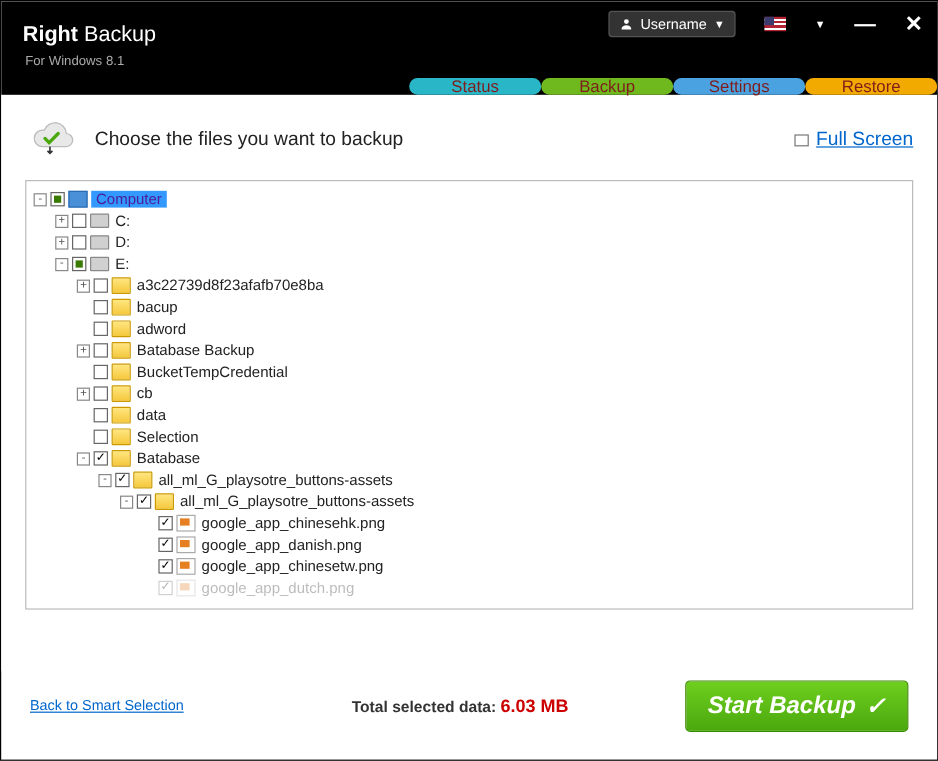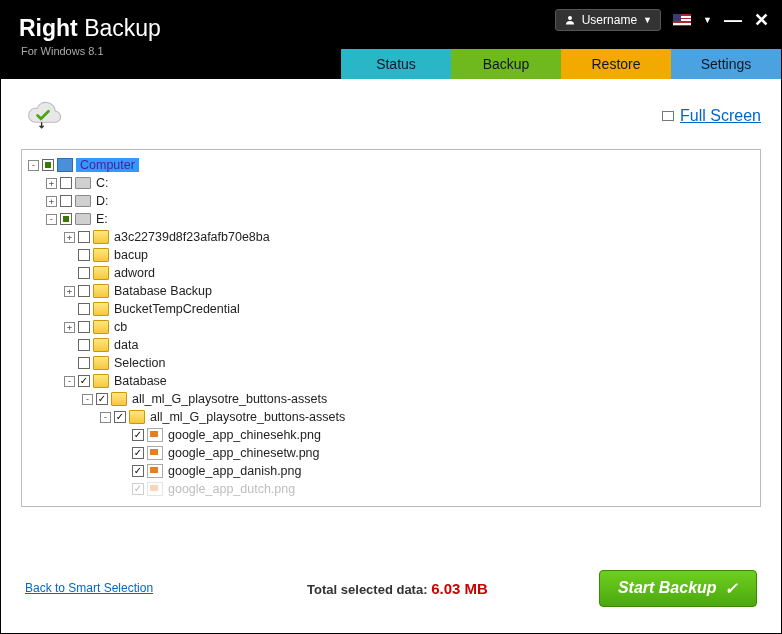--- a/index.html
+++ b/index.html
@@ -1,27 +1,27 @@
 <!DOCTYPE html>
 <html><head>
 <meta charset="utf-8">
 <style>
 * { margin: 0; padding: 0; box-sizing: border-box; font-family: "Segoe UI", Tahoma, sans-serif; }
 body { background: #fff; width: 782px; height: 634px; overflow: hidden; border: 1px solid #000;}
 .header { background: #000; height: 78px; position: relative; }
 .title-row { display: flex; align-items: center; padding: 10px 18px 0 18px; height: 44px; }
-.app-title { color: #fff; font-size: 23px; font-weight: 300; }
+.app-title { color: #fff; font-size: 18px; font-weight: 300; }
 .app-title b { font-weight: 600; }
 .subtitle { color: #aaa; font-size: 11px; padding: 0 0 6px 20px; }
-.win-controls { position: absolute; right: 12px; top: 8px; display: flex; align-items: center; gap: 12px; }
+.win-controls { position: absolute; right: 12px; top: 8px; display: flex; align-items: center; gap: 24px; }
 .user-chip { background:#333; border:1px solid #555; border-radius:3px; padding:3px 8px; color:#fff; font-size:12px; display:flex; align-items:center; gap:6px;}
 .flag { width:18px; height:12px; background:linear-gradient(to bottom,#b22234 0%,#b22234 15%,#fff 15%,#fff 30%,#b22234 30%,#b22234 45%,#fff 45%,#fff 60%,#b22234 60%,#b22234 75%,#fff 75%,#fff 90%,#b22234 90%);position:relative;}
 .flag::before{content:"";position:absolute;left:0;top:0;width:8px;height:7px;background:#3c3b6e;}
 .tabs { position: absolute; right: 0; bottom: 0; display: flex; }
-.tab { width: 110px; height: 30px; color: #0f172a; font-size: 14px; display: flex; align-items: center; justify-content: center; cursor: pointer; }
+.tab { width: 110px; height: 14px; color: #7f1d1d; font-size: 14px; display: flex; align-items: center; justify-content: center; cursor: pointer; border-radius: 15px; }
 .tab.status { background: #29b6c6; }
 .tab.backup { background: #6fb91e; }
 .tab.restore { background: #f2a900; }
 .tab.settings { background: #4aa3e0; }
 .content { background: #fff; padding: 18px 20px 10px 20px; height: 480px; }
 .heading-row { display: flex; align-items: center; justify-content: space-between; margin-bottom: 14px; }
 .heading-left { display: flex; align-items: center; gap: 14px; }
 .cloud-icon svg { width: 44px; height: 34px; }
 .heading-text { font-size: 16px; color: #222; }
 .full-screen { font-size: 16px; color: #0066cc; text-decoration: underline; display:flex; gap:6px; align-items:center;}
@@ -42,21 +42,21 @@
 .filei { background:#fff; border:1px solid #aaa; position:relative;}
 .filei::after{content:"";position:absolute;left:2px;top:2px;width:8px;height:6px;background:#e67e22;}
 .comp { background:#4a90d9; border:1px solid #2a6db0; }
 .label { white-space: nowrap; padding-left:2px;}
 .label.sel { background:#3399ff; color:#4c1d95; padding:0 4px;}
 .footer { height: 58px; border-top: 0; padding: 12px 24px; display: flex; align-items: center; justify-content: space-between; }
 .back-link { color: #0066cc; text-decoration: underline; font-size: 12px; }
 .total-data { font-size: 13px; color:#333;margin-left:43px;}
 .total-data b { font-weight: 700; }
 .total-data .sz { color: #c00; font-weight: 700; font-size:15px;}
-.start-btn { background: linear-gradient(#6fcf1e,#4aa80e); color: #fff; border: 1px solid #3a8a00; border-radius: 4px; padding: 8px 18px; font-size: 16px; font-style: italic; font-weight: 600; cursor: pointer; display:flex; align-items:center; gap:8px;}
+.start-btn { background: linear-gradient(#6fcf1e,#4aa80e); color: #fff; border: 1px solid #3a8a00; border-radius: 4px; padding: 8px 18px; font-size: 20px; font-style: italic; font-weight: 600; cursor: pointer; display:flex; align-items:center; gap:8px;}
 ::-webkit-scrollbar{width:17px;background:#f0f0f0;}
 ::-webkit-scrollbar-thumb{background:#c8c8c8;border:1px solid #aaa;border-radius:2px;}
 ::-webkit-scrollbar-button{height:17px;background:#e4e4e4;border:1px solid #aaa;}
 .minbtn{color:#fff;font-size:18px;font-weight:bold;cursor:pointer;line-height:10px;}
 </style>
 </head>
 <body>
 
 <div class="header">
   <div class="title-row">
@@ -75,35 +75,36 @@
       <span style="font-size:9px;">▼</span>
     </div>
     <span class="flag"></span>
     <span style="color:#fff;font-size:9px;">▼</span>
     <span class="minbtn">—</span>
     <span class="minbtn">✕</span>
   </div>
   <div class="tabs">
     <div class="tab status">Status</div>
     <div class="tab backup">Backup</div>
+    <div class="tab settings">Settings</div>
     <div class="tab restore">Restore</div>
-    <div class="tab settings">Settings</div>
   </div>
 </div>
 
 <div class="content">
   <div class="heading-row">
     <div class="heading-left">
       <span class="cloud-icon">
         <svg viewBox="0 0 64 48">
             <path d="M50 20a14 14 0 00-27-4 10 10 0 00-12 10 10 10 0 0010 10h28a8 8 0 001-16z" fill="#e8e8e8" stroke="#bbb" stroke-width="1.5"></path>
             <path d="M24 26l5 5 11-11" stroke="#4aa80e" stroke-width="4" fill="none" stroke-linecap="round"></path>
             <path d="M30 36l0 8 m-3 -3 l3 3 l3 -3" stroke="#333" stroke-width="2" fill="none"></path>
           </svg>
       </span>
+      <div class="heading-text">Choose the files you want to backup</div>
     </div>
     <a class="full-screen">
       <span class="fs-box"></span>
       <span>Full Screen</span>
     </a>
   </div>
 
   <div class="tree-box tree">
     <ul>
       <li>
@@ -232,29 +233,29 @@
                                 <span class="chk checked"></span>
                                 <span class="ico filei"></span>
                                 <span class="label">google_app_chinesehk.png</span>
                               </div>
                             </li>
                           <li>
                               <div class="node">
                                 <span class="exp none"></span>
                                 <span class="chk checked"></span>
                                 <span class="ico filei"></span>
+                                <span class="label">google_app_danish.png</span>
+                              </div>
+                            </li>
+                          <li>
+                              <div class="node">
+                                <span class="exp none"></span>
+                                <span class="chk checked"></span>
+                                <span class="ico filei"></span>
                                 <span class="label">google_app_chinesetw.png</span>
-                              </div>
-                            </li>
-                          <li>
-                              <div class="node">
-                                <span class="exp none"></span>
-                                <span class="chk checked"></span>
-                                <span class="ico filei"></span>
-                                <span class="label">google_app_danish.png</span>
                               </div>
                             </li>
                           <li>
                               <div class="node" style="opacity:0.3;">
                                 <span class="exp none"></span>
                                 <span class="chk checked"></span>
                                 <span class="ico filei"></span>
                                 <span class="label">google_app_dutch.png</span>
                               </div>
                             </li>

